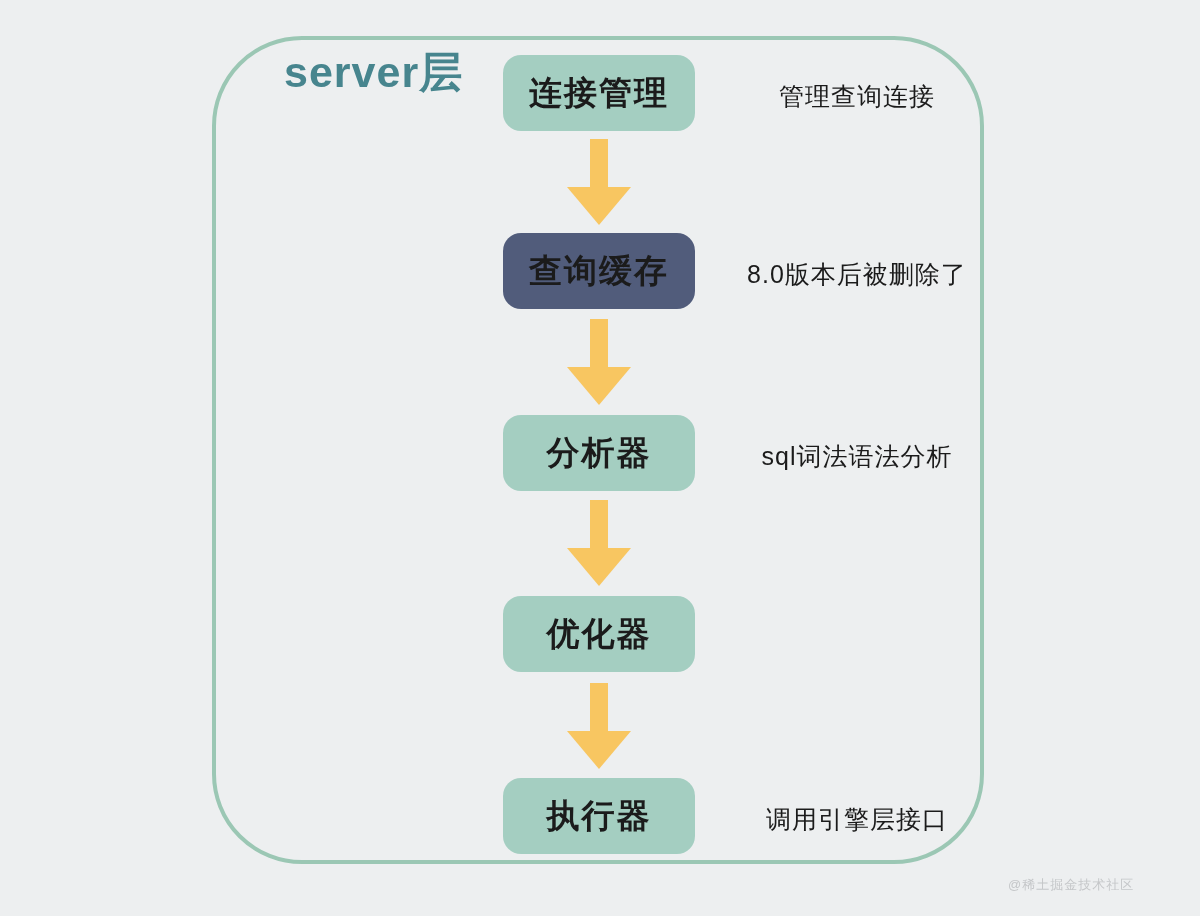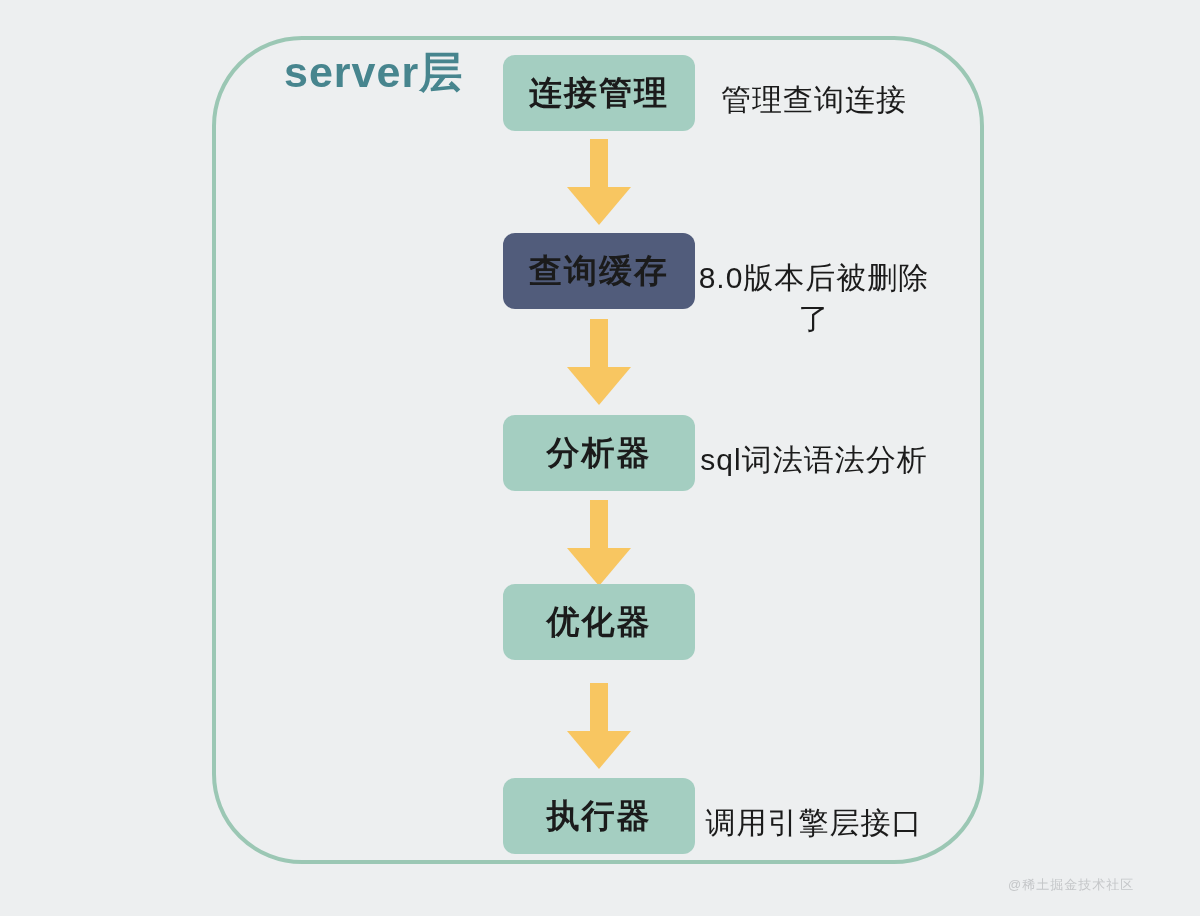--- a/index.html
+++ b/index.html
@@ -41,42 +41,42 @@
     font-size: 43px;
     font-weight: bold;
     color: var(--title-color);
     letter-spacing: 1px;
   }
   .node {
     position: absolute;
     left: 503px;
     width: 192px;
     height: 76px;
-    border-radius: 12px;
+    border-radius: 18px;
     background: var(--box-teal);
     display: flex;
     align-items: center;
     justify-content: center;
     font-size: 33px;
     font-weight: 600;
     color: var(--text);
     letter-spacing: 2px;
   }
   .node.dark { background: var(--box-dark); }
   .step-0 { top: 55px; }
   .step-1 { top: 233px; text-align: right; }
   .step-2 { top: 415px; }
-  .step-3 { top: 584px; font-family: Liberation Serif, serif; }
+  .step-3 { top: 596px; font-family: Liberation Serif, serif; }
   .step-4 { top: 778px; font-family: Liberation Mono, monospace; }
   .note {
     position: absolute;
-    left: 696px;
+    left: 739px;
     width: 236px;
     text-align: center;
-    font-size: 30px;
+    font-size: 25px;
     color: var(--text);
     letter-spacing: 1px;
   }
   .note-0 { top: 80px; }
   .note-1 { top: 258px; }
   .note-2 { top: 440px; }
   .note-3 { top: 621px; }
   .note-4 { top: 803px; }
   .arrow {
     position: absolute;

